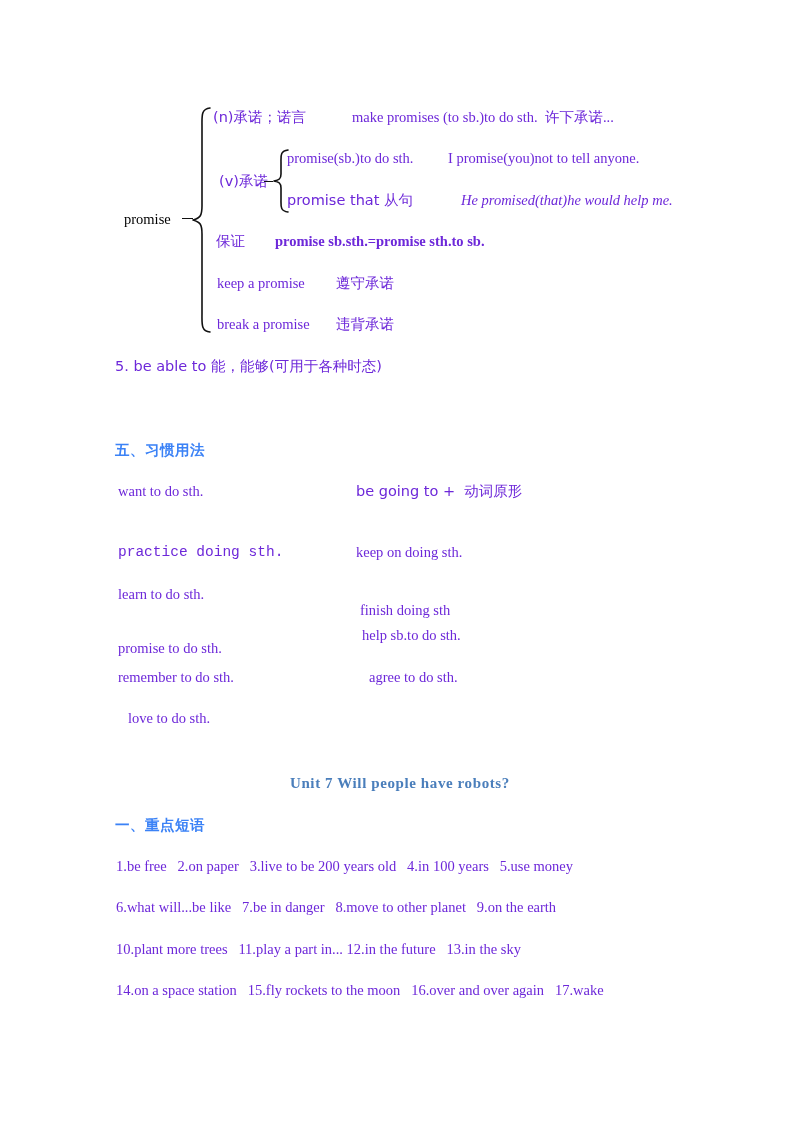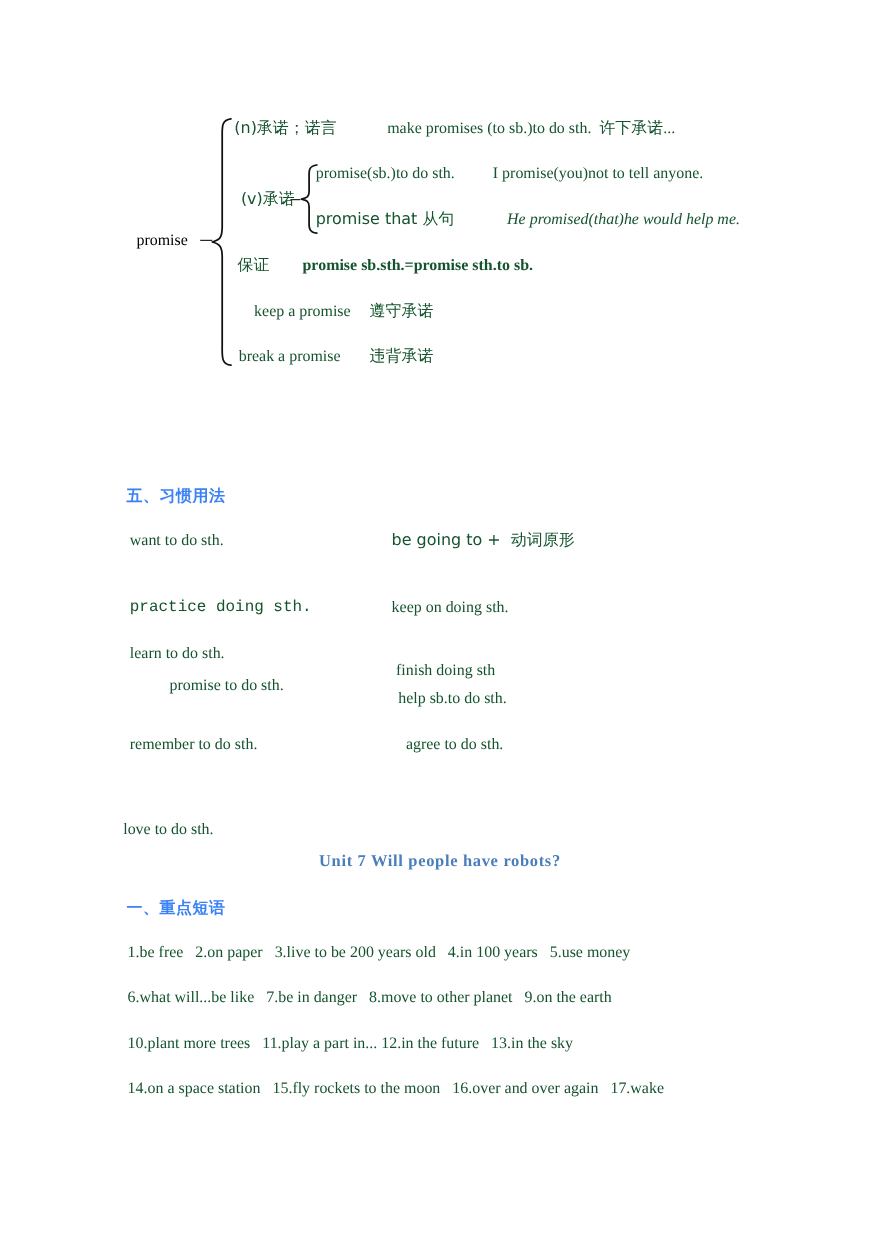--- a/index.html
+++ b/index.html
@@ -21,21 +21,21 @@
     width: 793px;
     height: 1122px;
   }
 
   
   .t {
     position: absolute;
     white-space: pre;
     font-size: 14.5px;
     line-height: 1;
-    color: #14532d;
+    color: #6d28d9;
   }
   .cn { font-family: "DejaVu Sans", "Liberation Sans", sans-serif; }
 
   
   .sec-head {
     position: absolute;
     white-space: pre;
     font-family: "DejaVu Sans", "Liberation Sans", sans-serif;
     font-weight: bold;
     font-size: 14.5px;
@@ -113,47 +113,48 @@
 
     <div class="t" style="left:287px; top:151px;">promise(sb.)to do sth.</div>
     <div class="t" style="left:448px; top:151px;">I promise(you)not to tell anyone.</div>
 
     <div class="t cn" style="left:287px; top:193px;">promise that 从句</div>
     <div class="t" style="left:461px; top:193px;font-style:italic;">He promised(that)he would help me.</div>
 
     <div class="t cn" style="left:216px; top:234px;">保证</div>
     <div class="t" style="left:275px; top:234px;font-weight:bold;">promise sb.sth.=promise sth.to sb.</div>
 
-    <div class="t" style="left:217px; top:276px;margin-left:14px;">keep a promise</div>
+    <div class="t" style="left:217px; top:276px;">keep a promise</div>
     <div class="t cn" style="left:336px; top:276px;">遵守承诺</div>
 
     <div class="t" style="left:217px; top:317px;">break a promise</div>
     <div class="t cn" style="left:336px; top:317px;">违背承诺</div>
   </div>
 
+  <div class="t cn" style="left:115px; top:359px;">5. be able to 能，能够(可用于各种时态)</div>
 
   <div class="sec-head" style="left:115px; top:441px;">五、习惯用法</div>
 
   <div>
     <div class="t" style="left:118px; top:484px;">want to do sth.</div>
     <div class="t cn" style="left:356px; top:484px;">be going to +  动词原形</div>
 
     <div class="t" style="left:118px; top:545px;font-family:Liberation Mono, monospace;">practice doing sth.</div>
     <div class="t" style="left:356px; top:545px;">keep on doing sth.</div>
 
     <div class="t" style="left:118px; top:587px;">learn to do sth.</div>
     <div class="t" style="left:360px; top:603px;text-align:right;">finish doing sth</div>
 
-    <div class="t" style="left:118px; top:616px;margin-left:36px;">promise to do sth.</div>
+    <div class="t" style="left:118px; top:641px;">promise to do sth.</div>
     <div class="t" style="left:362px; top:628px;">help sb.to do sth.</div>
 
     <div class="t" style="left:118px; top:670px;">remember to do sth.</div>
     <div class="t" style="left:369px; top:670px;">agree to do sth.</div>
 
-    <div class="t" style="left:112px; top:711px;margin-top:36px;">love to do sth.</div>
+    <div class="t" style="left:128px; top:711px;">love to do sth.</div>
   </div>
 
   <div class="unit-head" style="left:290px; top:775px;">Unit 7 Will people have robots?</div>
 
   <div class="sec-head" style="left:115px; top:816px;">一、重点短语</div>
 
   <div>
     <div class="t" style="left:116px; top:859px;">1.be free   2.on paper   3.live to be 200 years old   4.in 100 years   5.use money</div>
     <div class="t" style="left:116px; top:900px;">6.what will...be like   7.be in danger   8.move to other planet   9.on the earth</div>
     <div class="t" style="left:116px; top:942px;">10.plant more trees   11.play a part in... 12.in the future   13.in the sky</div>

